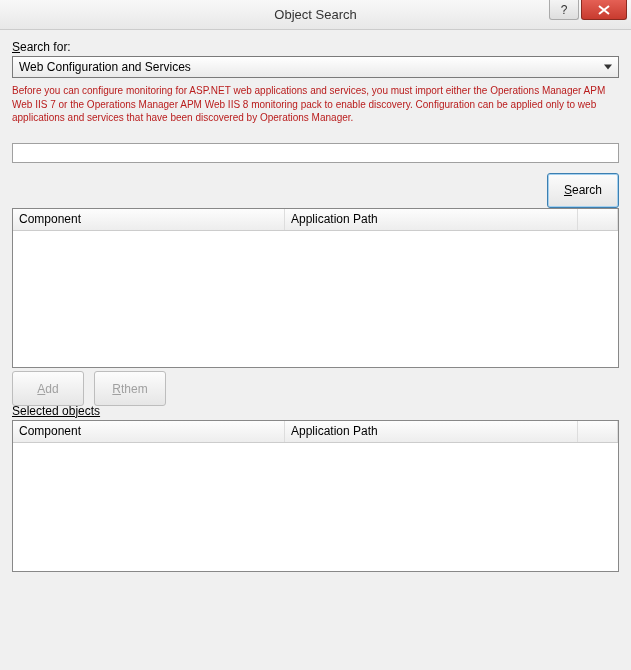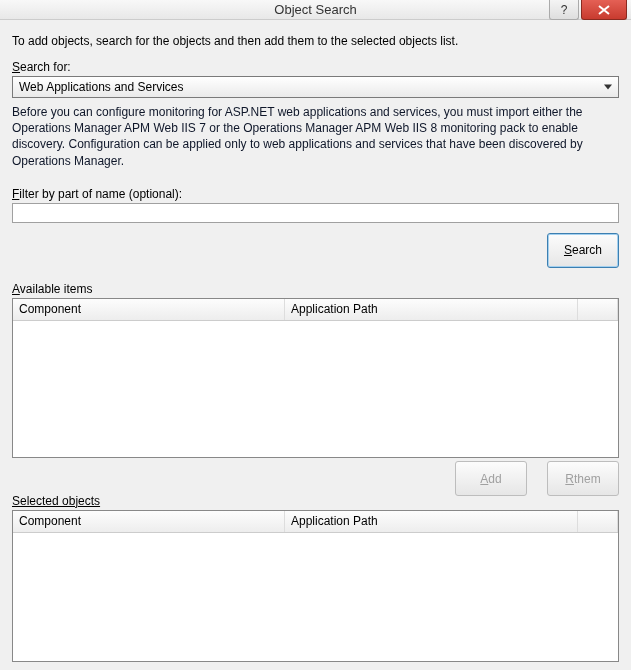--- a/index.html
+++ b/index.html
@@ -6,21 +6,21 @@
     body {
       font-family: "Segoe UI", Tahoma, sans-serif;
       font-size: 12px;
       background: #f0f0f0;
       width: 631px;
       height: 670px;
       overflow: hidden;
       color: #000;
     }
     .titlebar {
-      height: 20px;
+      height: 30px;
       background: linear-gradient(to bottom, #f8f8f8, #e8e8e8);
       border-bottom: 1px solid #ccc;
       display: flex;
       align-items: center;
       position: relative;
     }
     .title-text {
       position: absolute;
       left: 50%;
       transform: translateX(-50%);
@@ -93,23 +93,23 @@
       right: 6px;
       top: 50%;
       transform: translateY(-50%);
       width: 0; height: 0;
       border-left: 4px solid transparent;
       border-right: 4px solid transparent;
       border-top: 5px solid #333;
     }
     .desc {
       margin: 6px 0 18px 0;
-      font-size: 12px;
+      font-size: 10px;
       line-height: 1.35;
-      color: #0f172a;
+      color: #b91c1c;
     }
     .textinput {
       width: 100%;
       height: 20px;
       border: 1px solid #a0a0a0;
       background: #fff;
       padding: 0 4px;
       font-size: 12px;
       font-family: inherit;
     }
@@ -164,22 +164,22 @@
     .col-component { flex: 0 0 272px; }
     .col-apppath { flex: 1; }
     .col-end { flex: 0 0 40px; border-right: none; }
     .grid-body {
       background: #fff;
     }
     .grid-avail .grid-body { height: 136px; }
     .grid-sel .grid-body { height: 128px; }
     .add-remove-row {
       display: flex;
-      justify-content: flex-end;
-      gap: 20px;
+      justify-content: flex-start;
+      gap: 10px;
       margin-top: 8px;
       align-items: center;
       height: 26px;
     }
   </style>
 </head>
 <body>
 
 <div class="titlebar">
   <span class="title-text">Object Search</span>
@@ -190,38 +190,35 @@
     <div class="close-btn">
       <svg width="12" height="10" viewBox="0 0 12 10">
         <path d="M1 1 L11 9 M11 1 L1 9" stroke="#fff" stroke-width="2" fill="none"></path>
       </svg>
     </div>
   </div>
 </div>
 
 <div class="content">
 
-  <div class="instruction">To add objects, search for the objects and then add them to the selected objects list.</div>
 
   <label class="lbl"><u>S</u><span>earch for:</span></label>
   <div class="dropdown">
-    <span>Web Applications and Services</span>
+    <span>Web Configuration and Services</span>
     <span class="arrow"></span>
   </div>
 
   <div class="desc">Before you can configure monitoring for ASP.NET web applications and services, you must import either the Operations Manager APM Web IIS 7 or the Operations Manager APM Web IIS 8 monitoring pack to enable discovery. Configuration can be applied only to web applications and services that have been discovered by Operations Manager.</div>
 
-  <label class="lbl"><u>F</u><span>ilter by part of name (optional):</span></label>
   <input class="textinput" type="text" value="" style="">
 
   <div class="btn-row">
     <button class="btn primary"><u>S</u><span>earch</span></button>
   </div>
 
-  <div class="section-lbl"><u>A</u><span>vailable items</span></div>
   <div class="grid grid-avail">
     <div class="grid-header">
       <div class="col col-component">Component</div>
       <div class="col col-apppath">Application Path</div>
       <div class="col col-end"></div>
     </div>
     <div class="grid-body"></div>
   </div>
 
   <div class="add-remove-row">

